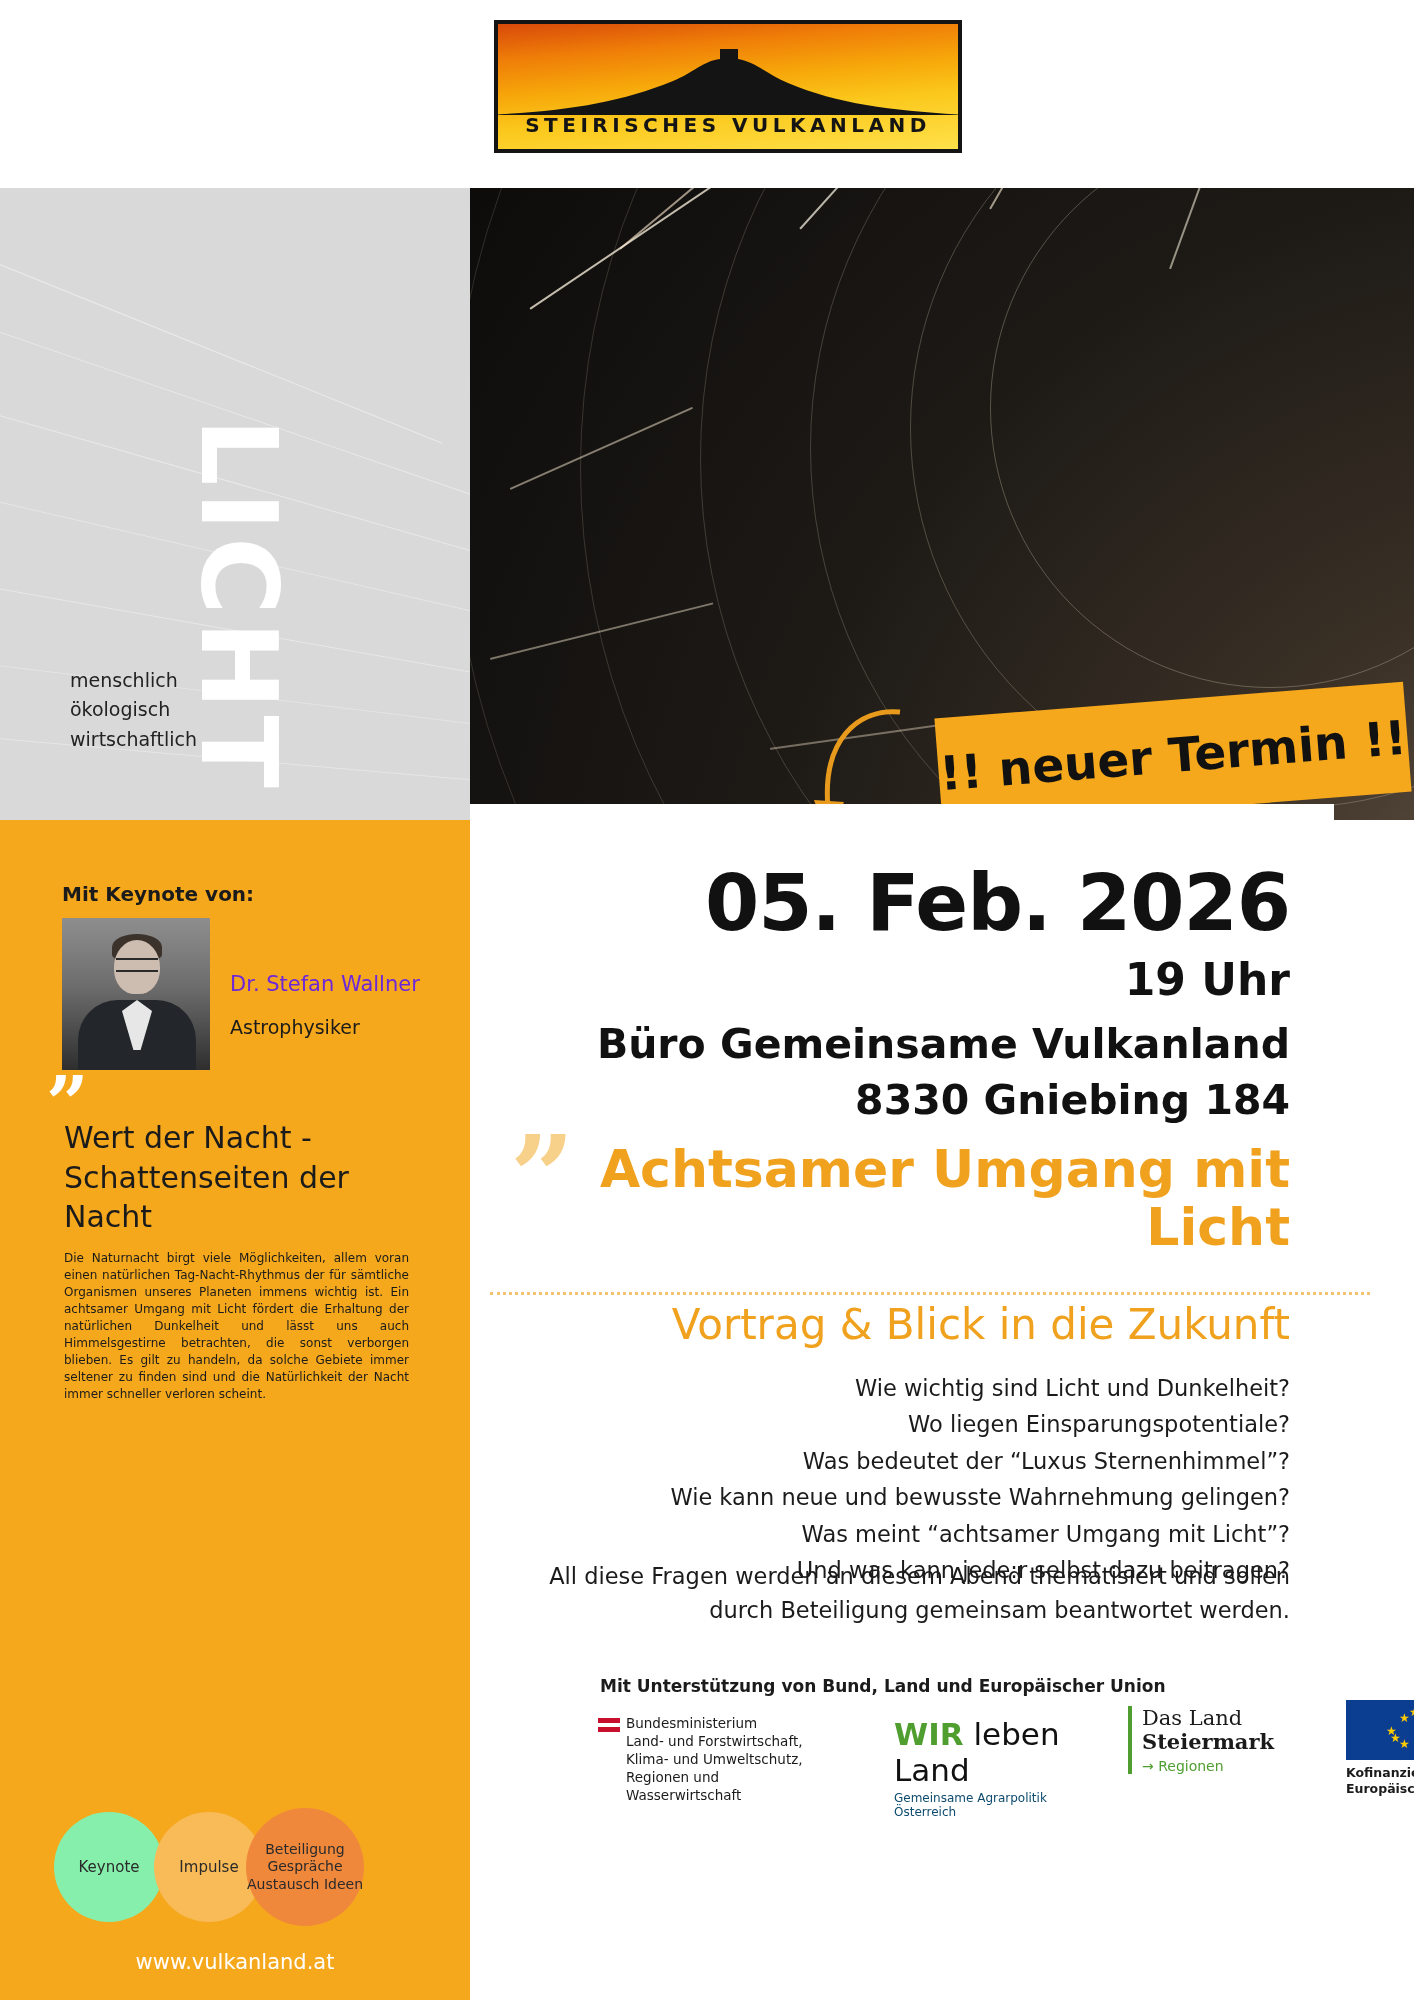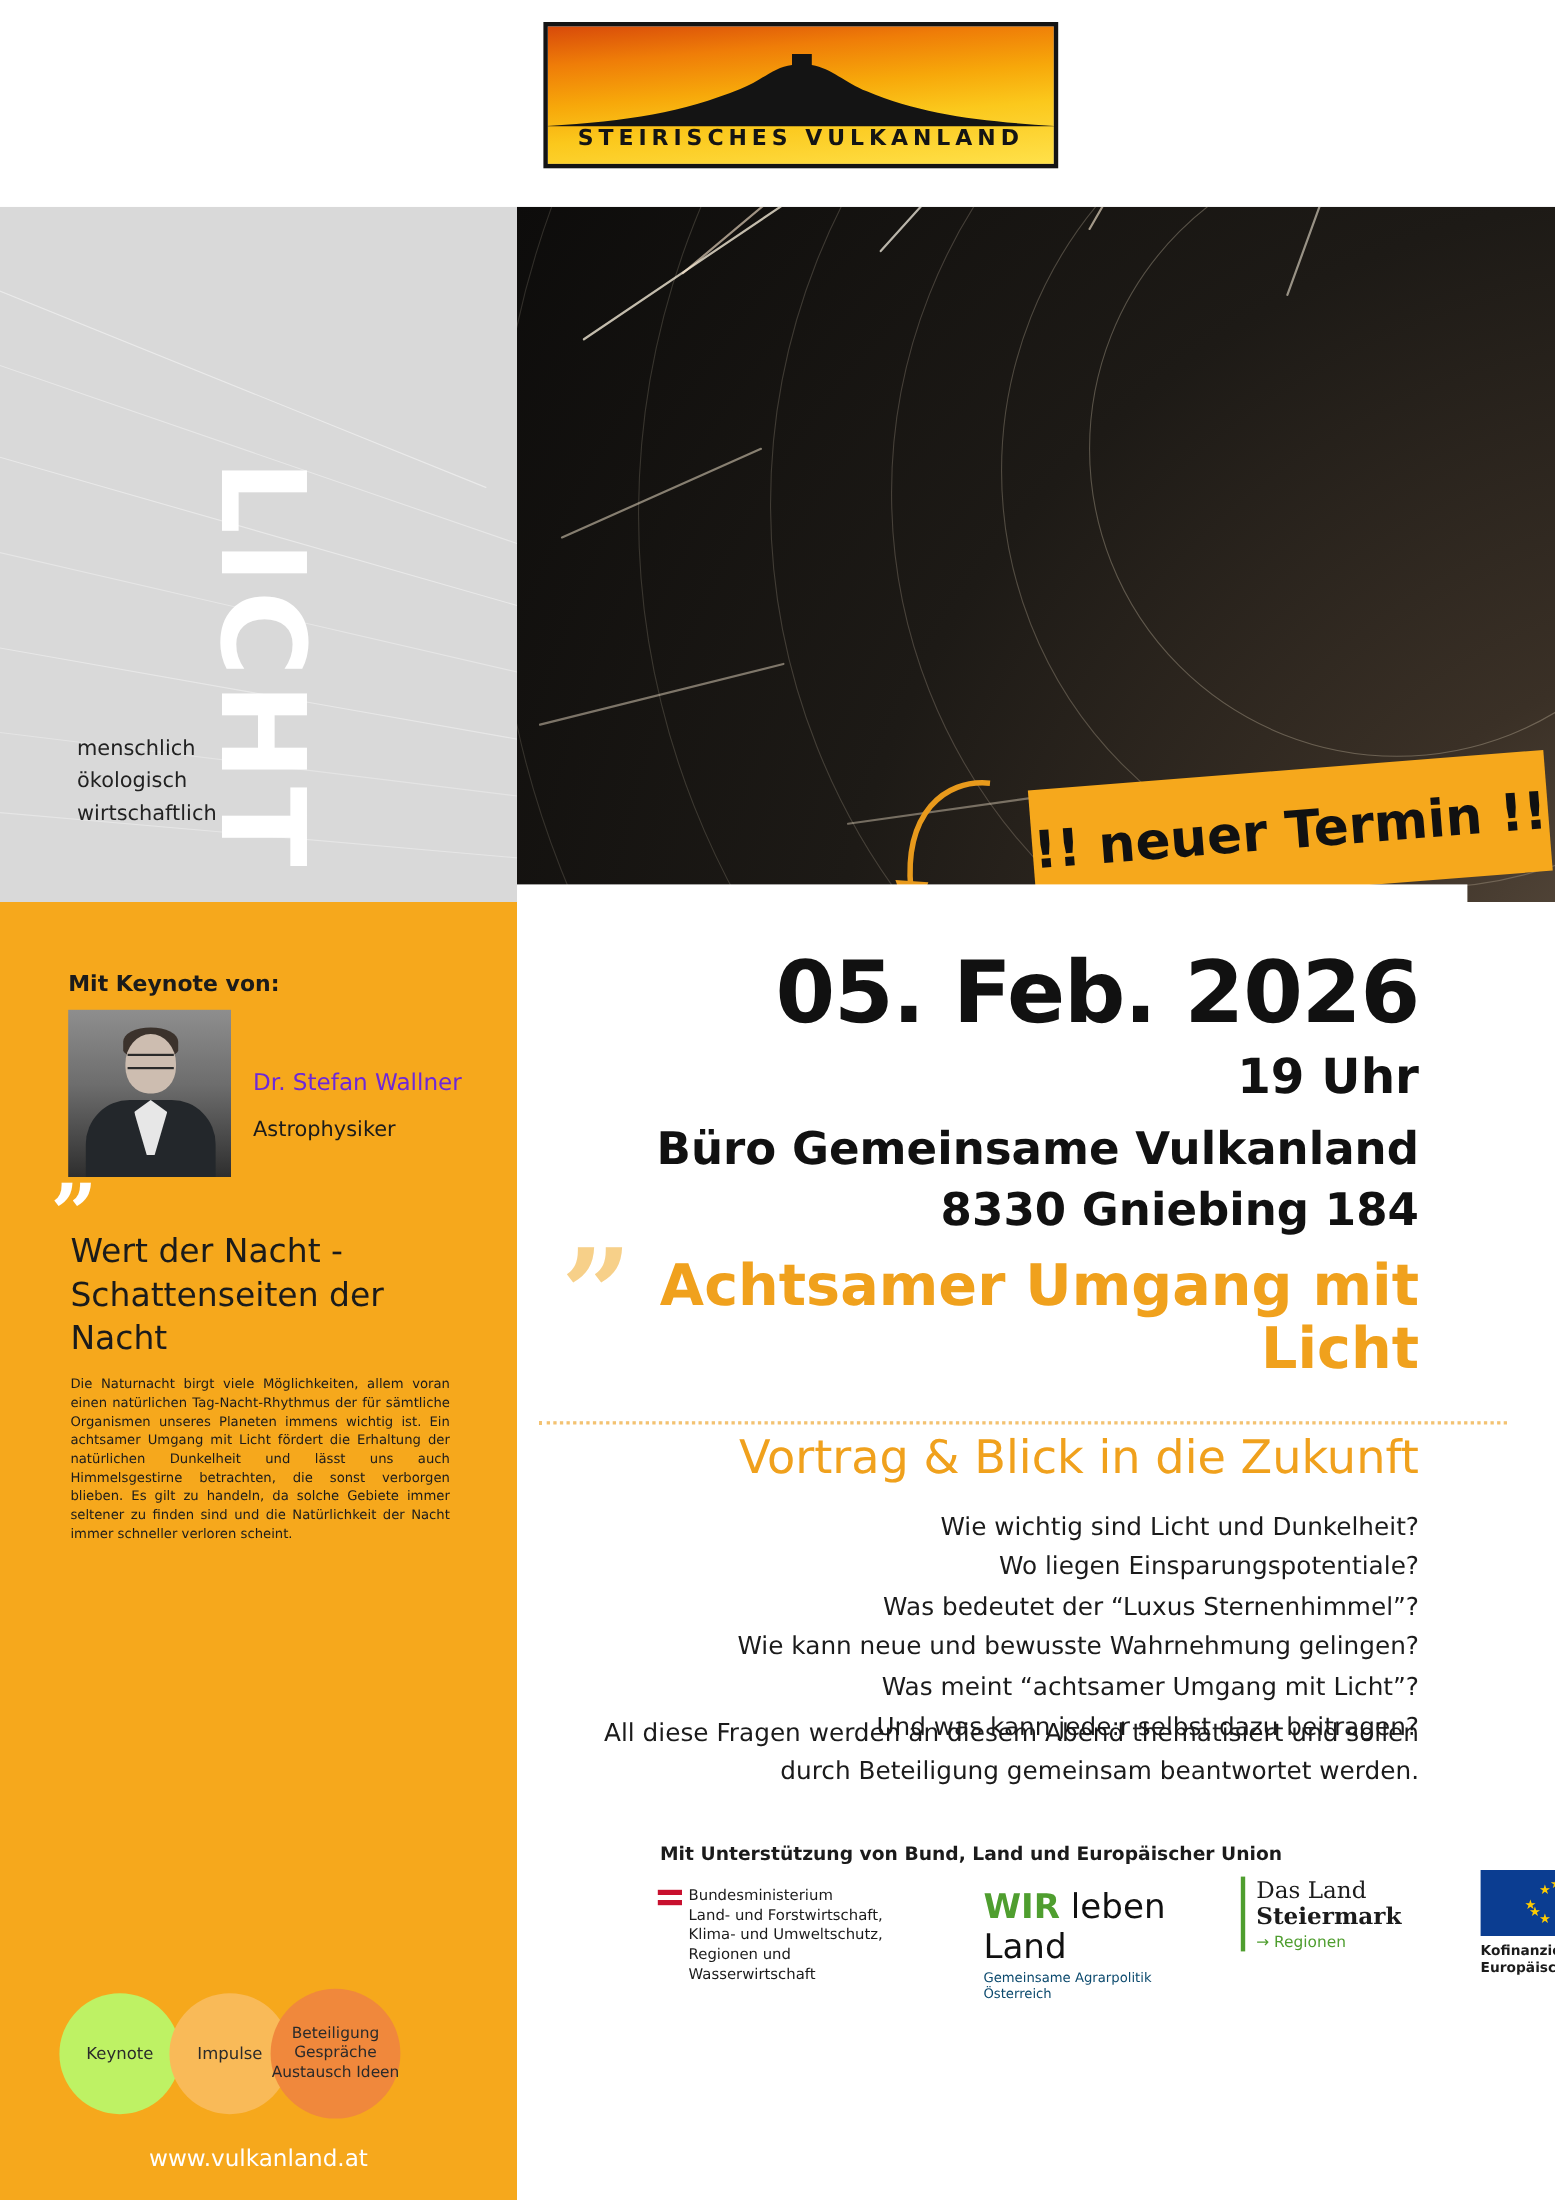--- a/index.html
+++ b/index.html
@@ -246,21 +246,21 @@
     border-radius: 50%;
     display: flex;
     align-items: center;
     justify-content: center;
     text-align: center;
     font-family: "DejaVu Sans", sans-serif;
     font-size: 15px;
     color: #2a2a2a;
     line-height: 1.25;
   }
-  .circ.c1 { left: 8px;   top: 4px;  background: #bef264; }
+  .circ.c1 { left: 8px;   top: 4px;  background: #86efac; }
   .circ.c2 { left: 108px; top: 4px;  background: #f9ba58; }
   .circ.c3 { left: 200px; top: 0px;  background: #f0883c; width: 118px; height: 118px; font-size: 14px; }
   .weburl {
     position: absolute;
     left: 0; top: 1130px;
     width: 470px;
     text-align: center;
     font-family: "DejaVu Sans", sans-serif;
     font-size: 21px;
     color: #ffffff;

